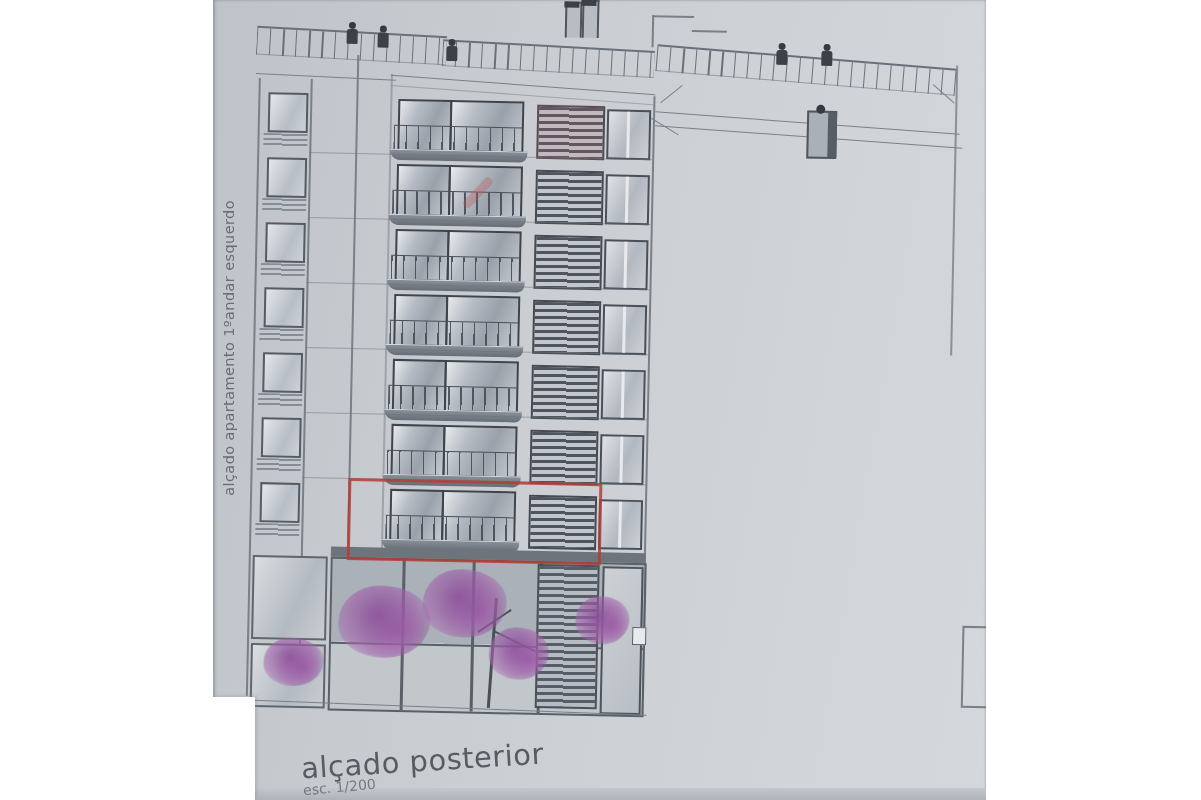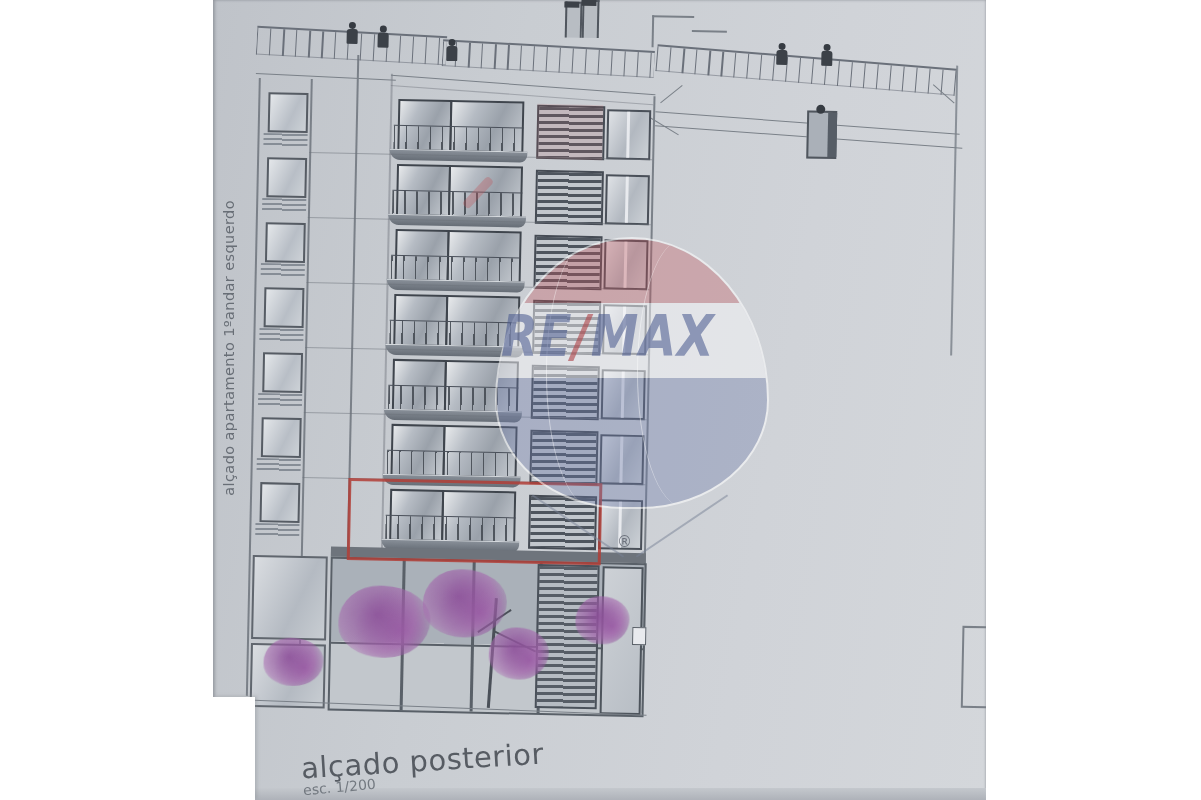--- a/index.html
+++ b/index.html
@@ -261,33 +261,20 @@
         </div>
 
       <div class="pink-wash"></div>
       <div class="pink-slash"></div>
 
       <div style="position:absolute;left:760px;top:618px;width:24px;height:78px;border:2px solid #7a8088;"></div>
 
       <div id="highlight-box"></div>
     </div>
 
-    <div id="balloon">
-      <div id="envelope">
-        <div class="band-red"></div>
-        <div class="band-white"></div>
-        <div class="band-blue"></div>
-        <div class="gore" style="left:18%;"></div>
-        <div class="gore" style="left:52%;"></div>
-      </div>
-      <div id="remax-text"><span>RE</span><span class="slash">/</span><span>MAX</span></div>
-      <div class="rope" style="left:28px;top:288px;transform:rotate(34deg);"></div>
-      <div class="rope" style="left:132px;top:288px;transform:rotate(-34deg);"></div>
-      <div id="registered">®</div>
-    </div>
 
     <div id="side-label"><span>alçado apartamento 1ºandar esquerdo</span></div>
     <div id="title-label">alçado posterior</div>
     <div id="scale-label">esc. 1/200</div>
 
     <div id="bottom-shadow"></div>
     <div id="paper-corner"></div>
   </div>
 </div>
 

